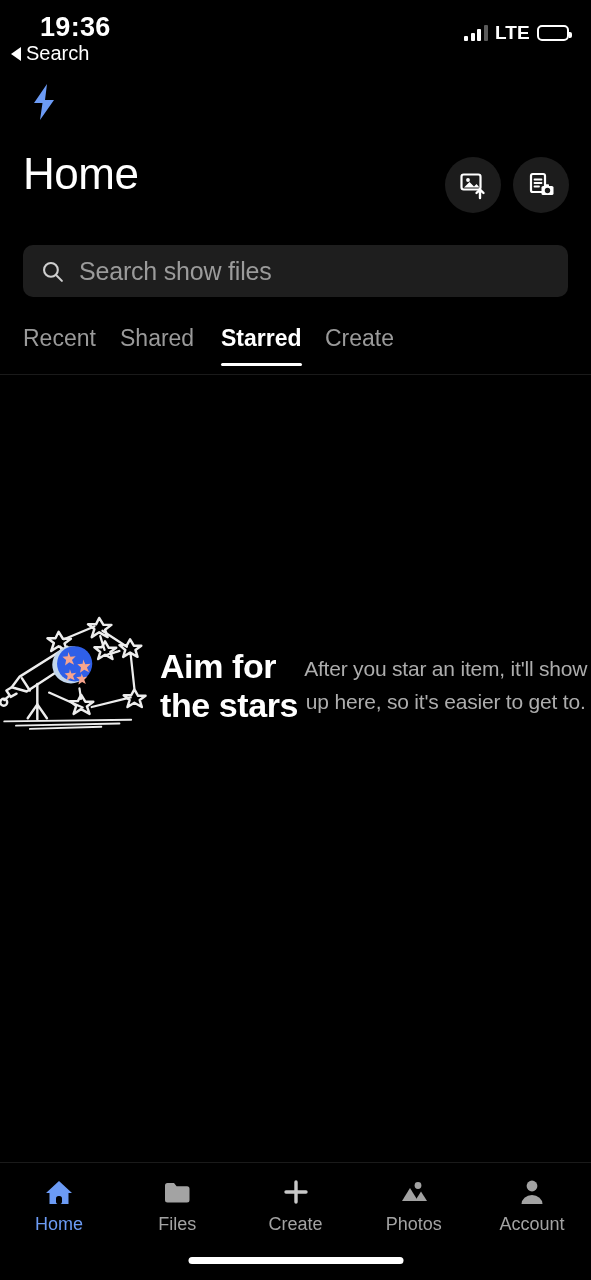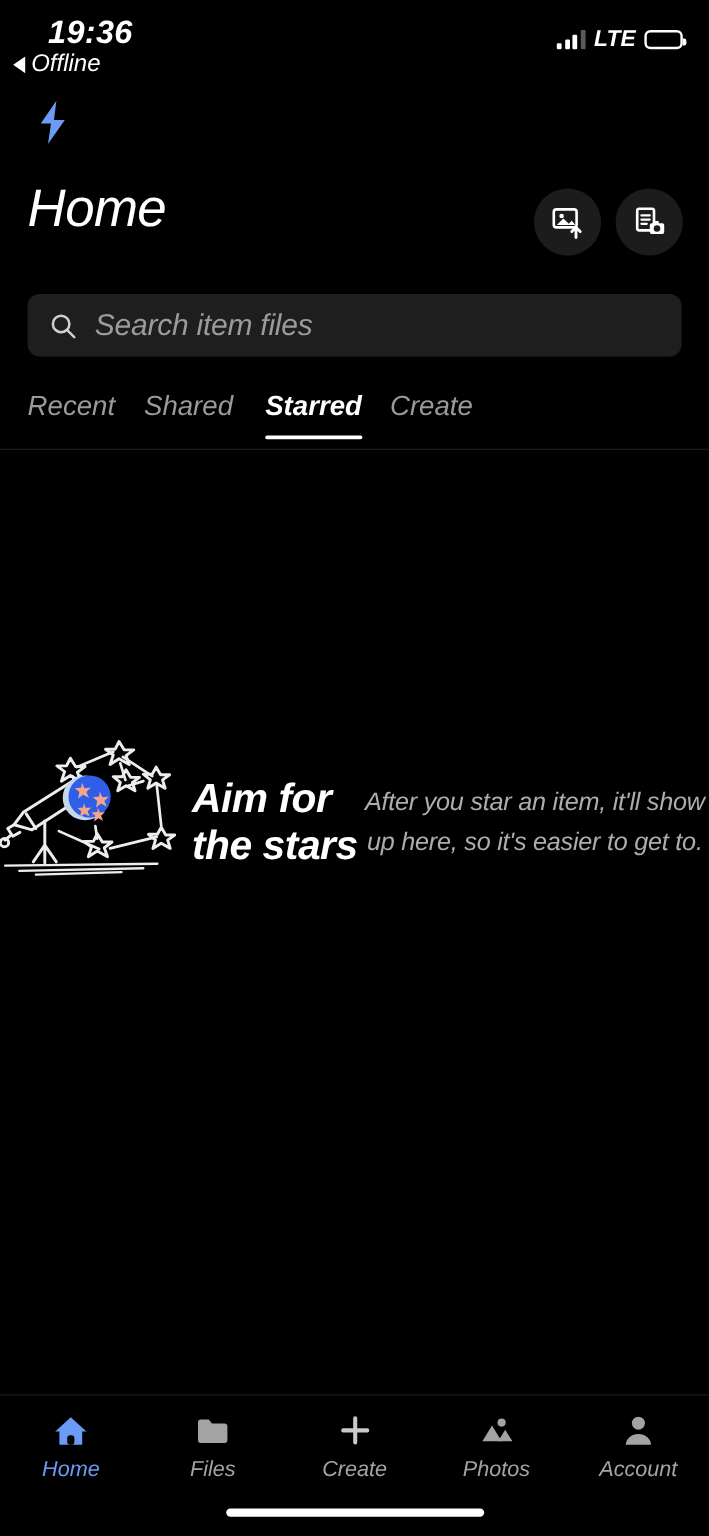--- a/index.html
+++ b/index.html
@@ -2,21 +2,21 @@
 <html><head>
 <meta charset="utf-8">
 <style>
   * { margin:0; padding:0; box-sizing:border-box; }
   html, body {
     width:591px; height:1280px;
     background:#000;
     font-family:"Liberation Sans", sans-serif;
     overflow:hidden;
   }
-  .phone { position:relative; width:591px; height:1280px; background:#000;font-style:italic; }
+  .phone { position:relative; width:591px; height:1280px; background:#000; }
 
   
   .statusbar {
     position:absolute; top:0; left:0; width:591px; height:72px;
   }
   .sb-time {
     position:absolute; left:40px; top:12px;
     font-size:27px; font-weight:700; color:#fff; letter-spacing:0.3px;
   }
   .sb-back {
@@ -130,21 +130,21 @@
 </style>
 </head>
 <body>
 
 <div class="phone">
 
   <div class="statusbar">
     <div class="sb-time">19:36</div>
     <div class="sb-back">
       <span class="tri"></span>
-      <span>Offline</span>
+      <span>Search</span>
     </div>
     <div class="sb-right">
       <span class="sig">
         <i></i>
           <i></i>
           <i></i>
           <i></i>
       </span>
       <span class="lte">LTE</span>
       <span class="batt">
@@ -180,21 +180,21 @@
         </svg>
       </div>
     </div>
   </div>
 
   <div class="searchbar">
     <svg viewBox="0 0 24 24" width="25" height="25" aria-hidden="true">
       <circle cx="10.5" cy="10.5" r="6.6" fill="none" stroke="#cfcfcf" stroke-width="2"></circle>
       <path d="M15.4 15.4 L21 21" stroke="#cfcfcf" stroke-width="2" stroke-linecap="round"></path>
     </svg>
-    <span class="search-ph">Search item files</span>
+    <span class="search-ph">Search show files</span>
   </div>
 
   <div class="tabs">
     <div class="tab" style="left:23px;">Recent</div>
     <div class="tab" style="left:120px;">Shared</div>
     <div class="tab active" style="left:221px;">Starred</div>
     <div class="tab" style="left:325px;">Create</div>
   </div>
   <div class="tabs-divider"></div>
 

